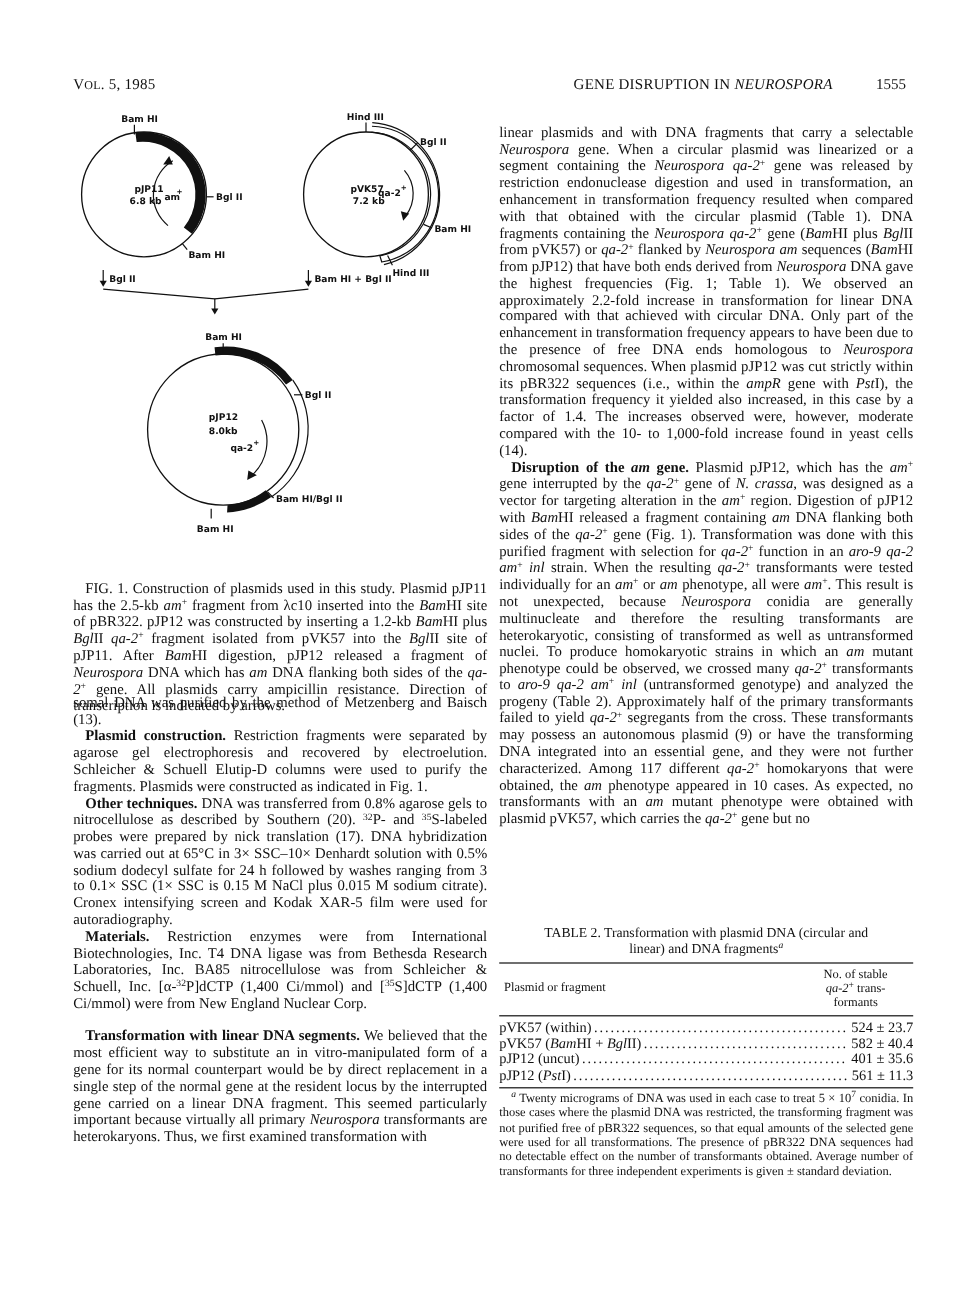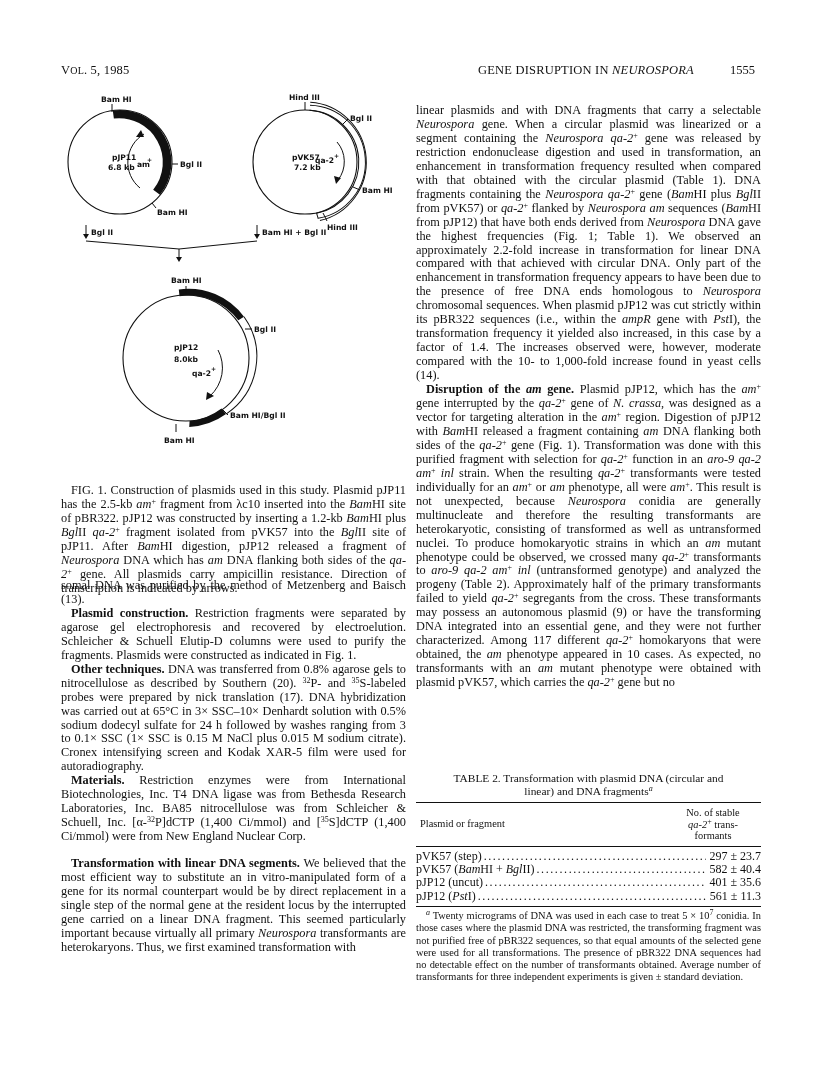--- a/index.html
+++ b/index.html
@@ -152,23 +152,23 @@
 <div class="tbl">
   <div class="tbl-title"><span>TABLE 2. Transformation with plasmid DNA (circular and</span><br><span>linear) and DNA fragments</span><sup><i>a</i></sup></div>
   <div class="rule"></div>
   <div class="tbl-head">
     <div class="c1">Plasmid or fragment</div>
     <div class="c2"><span>No. of stable</span><br><i>qa-2</i><sup>+</sup><span> trans-</span><br><span>formants</span></div>
   </div>
   <div class="rule"></div>
   <div class="tbl-body" id="tbl-body">
       <div class="tbl-row">
-        <span class="name"><span>pVK57 (step) </span></span>
+        <span class="name"><span>pVK57 (within) </span></span>
         <span class="dots"></span>
-        <span class="val">297 ± 23.7</span>
+        <span class="val">524 ± 23.7</span>
       </div>
       <div class="tbl-row">
         <span class="name"><span>pVK57 (</span><i>Bam</i><span>HI + </span><i>Bgl</i><span>II) </span></span>
         <span class="dots"></span>
         <span class="val">582 ± 40.4</span>
       </div>
       <div class="tbl-row">
         <span class="name"><span>pJP12 (uncut)</span></span>
         <span class="dots"></span>
         <span class="val">401 ± 35.6</span>

